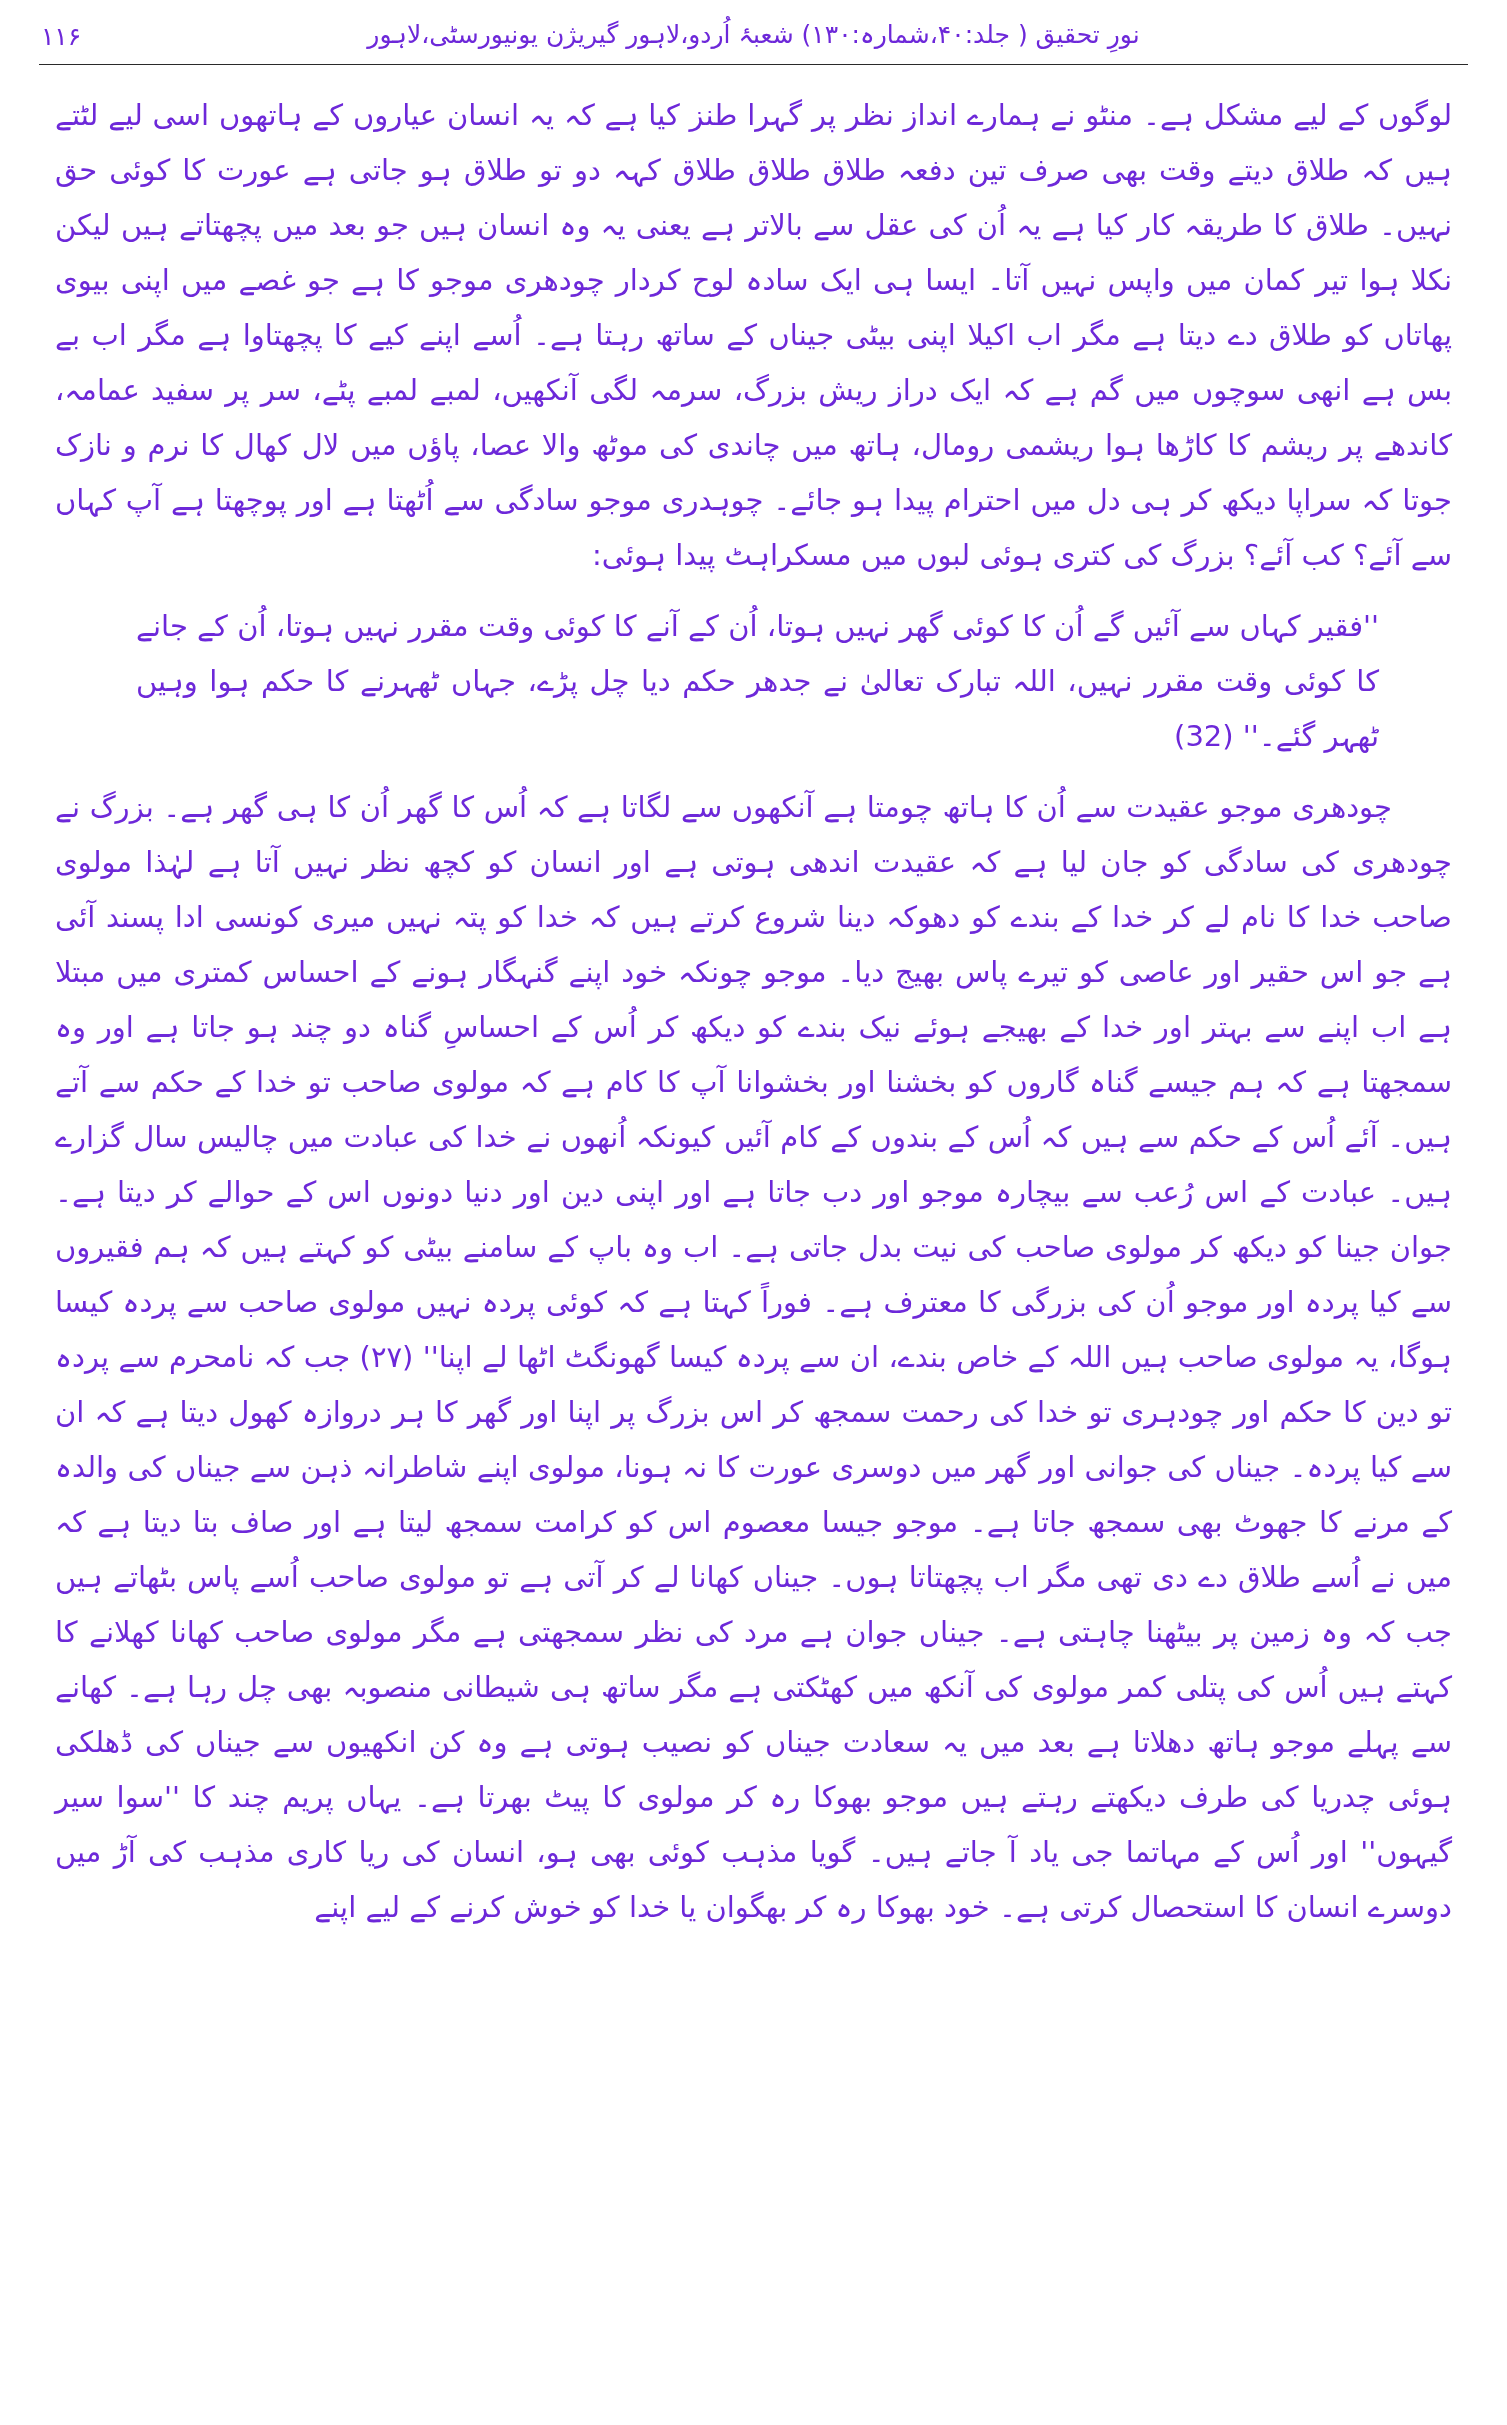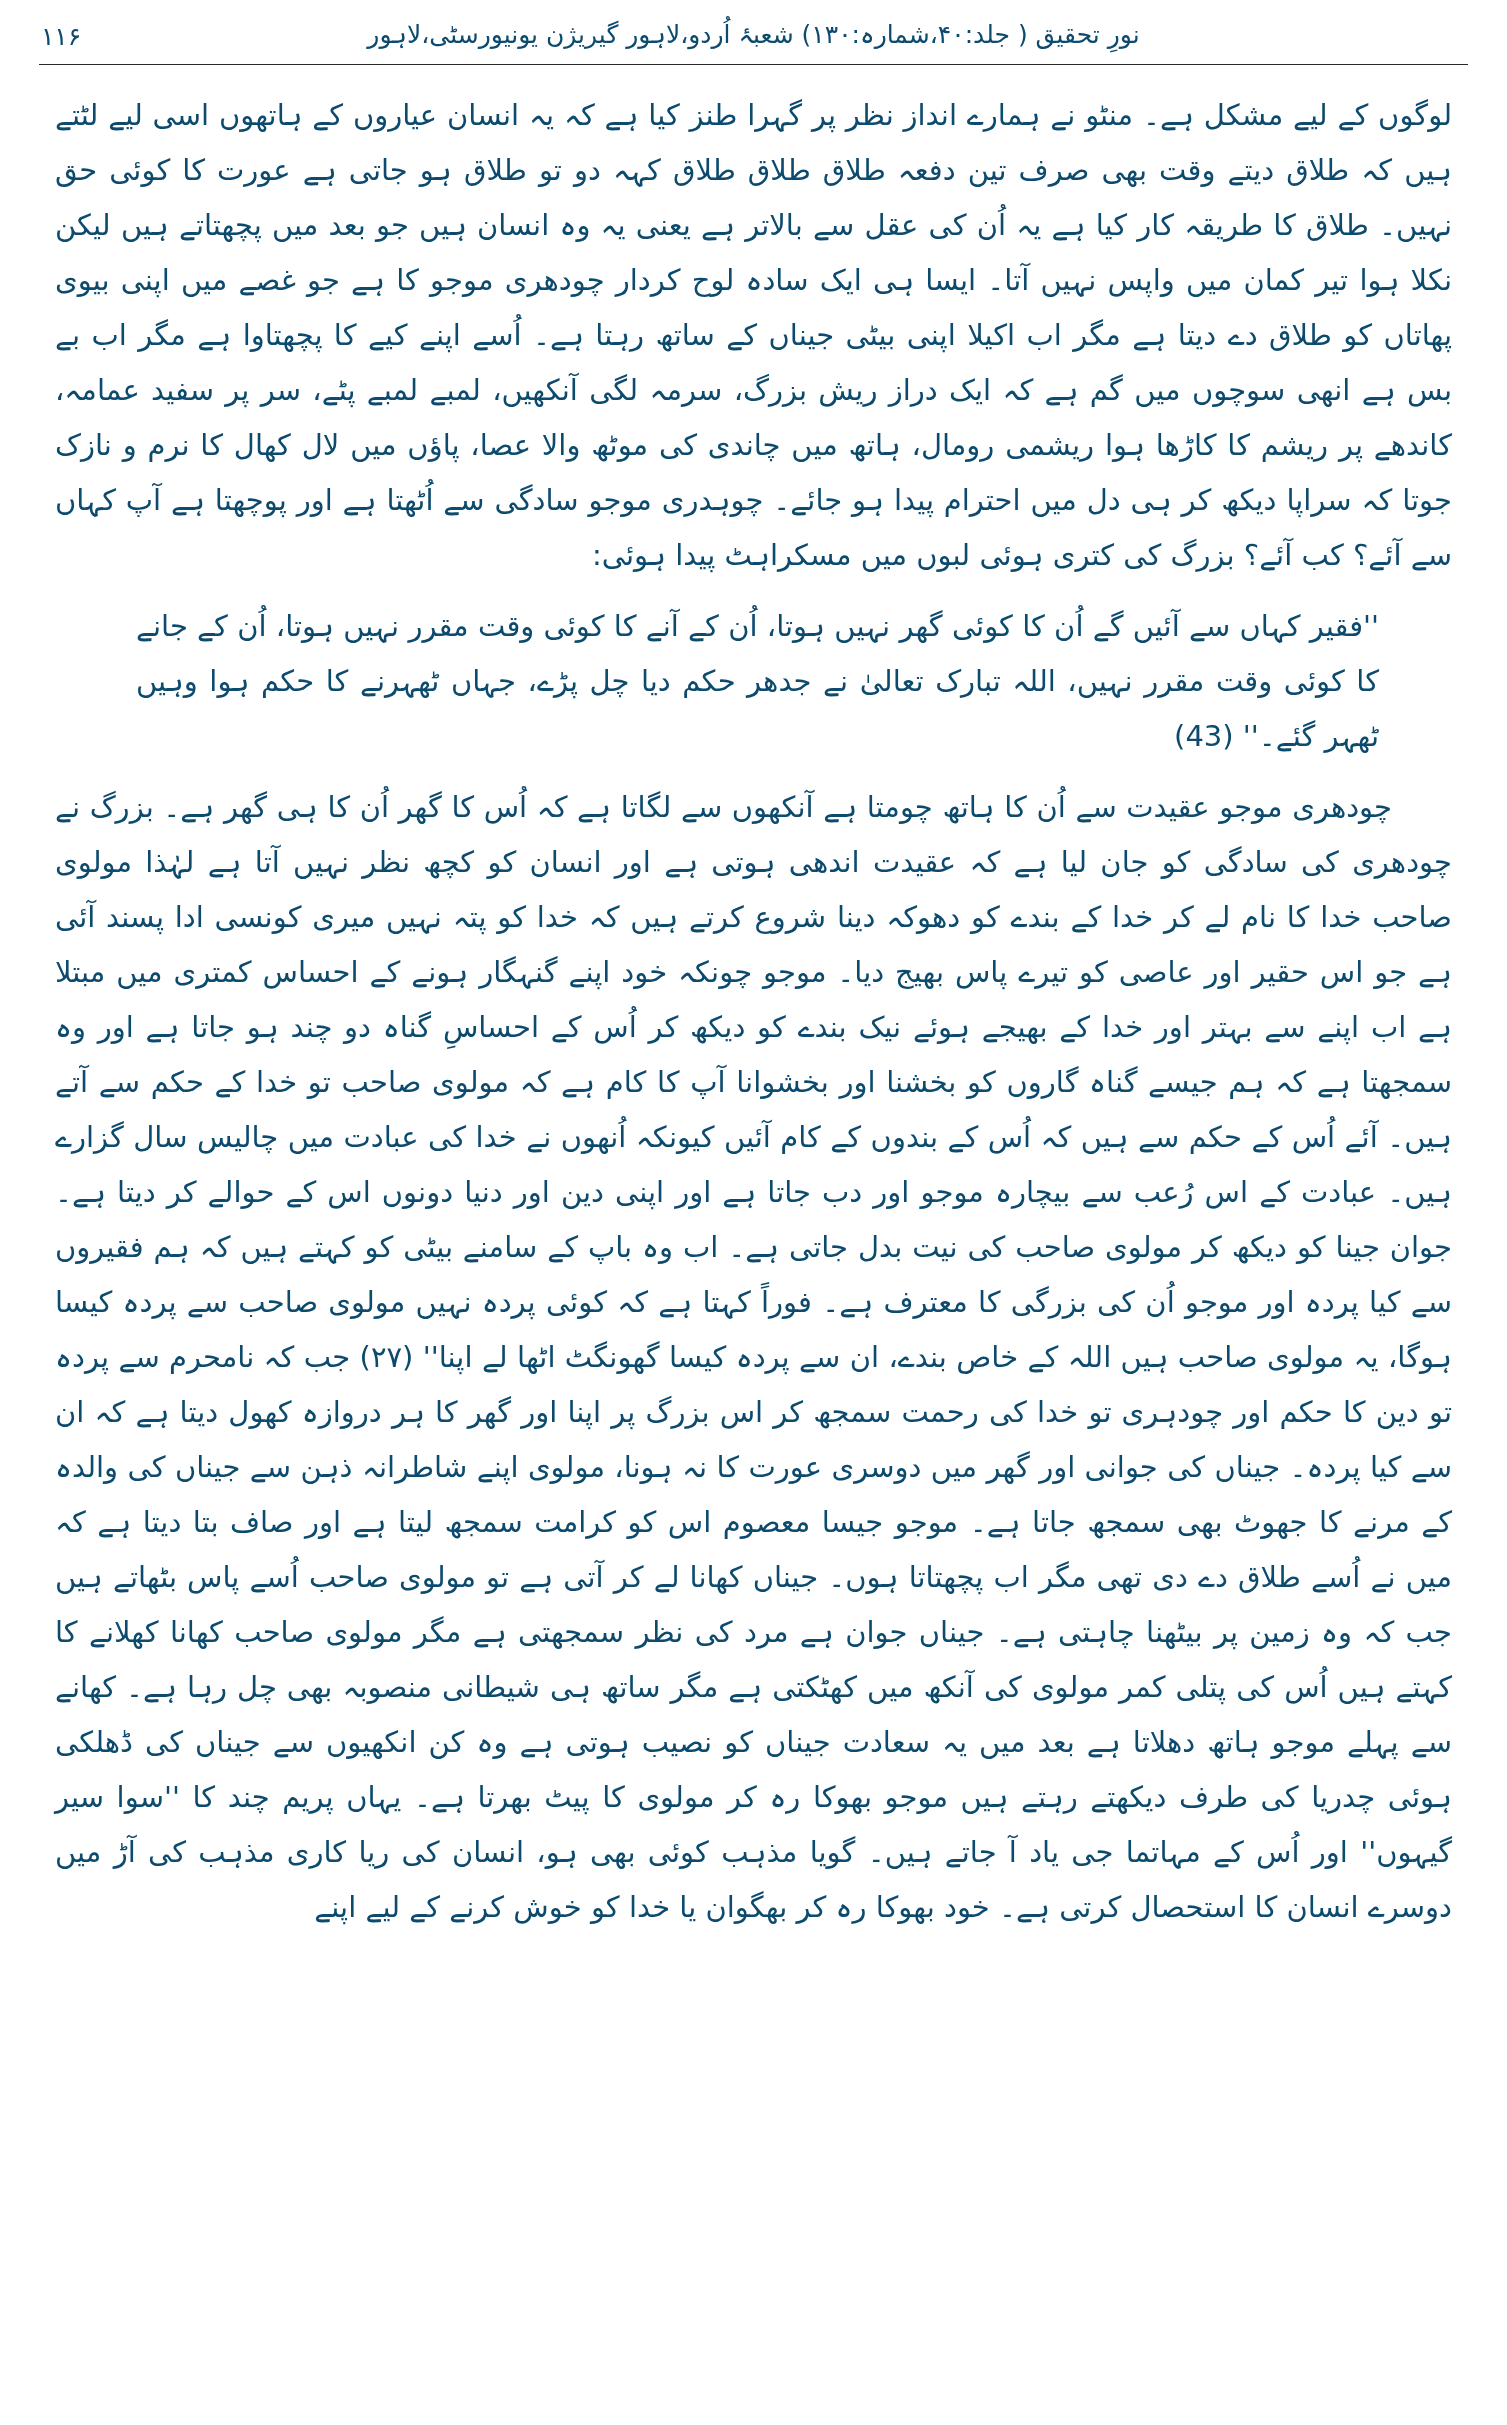--- a/index.html
+++ b/index.html
@@ -6,21 +6,21 @@
     margin: 0;
     padding: 0;
     background: #ffffff;
   }
   .page {
     position: relative;
     width: 1507px;
     height: 2426px;
     margin: 0 auto;
     background: #ffffff;
-    color: #0c4a6e;
+    color: #6d28d9;
     box-sizing: border-box;
     padding: 9.3px 39px 22.4px 39px;
     direction: rtl;
     font-family: "DejaVu Sans", sans-serif;
     overflow: hidden;
   }
   .page-header {
     position: relative;
     text-align: center;
     font-size: 25px;
@@ -63,20 +63,20 @@
     <span class="page-number">۱۱۶</span>
     <span class="journal-line">نورِ تحقیق ( جلد:۴۰،شمارہ:۱۳۰) شعبۂ اُردو،لاہور گیریژن یونیورسٹی،لاہور</span>
   </header>
 
   <hr class="header-rule">
 
   <main class="page-body">
 
     <p>لوگوں کے لیے مشکل ہے۔ منٹو نے ہمارے انداز نظر پر گہرا طنز کیا ہے کہ یہ انسان عیاروں کے ہاتھوں اسی لیے لٹتے ہیں کہ طلاق دیتے وقت بھی صرف تین دفعہ طلاق طلاق طلاق کہہ دو تو طلاق ہو جاتی ہے عورت کا کوئی حق نہیں۔ طلاق کا طریقہ کار کیا ہے یہ اُن کی عقل سے بالاتر ہے یعنی یہ وہ انسان ہیں جو بعد میں پچھتاتے ہیں لیکن نکلا ہوا تیر کمان میں واپس نہیں آتا۔ ایسا ہی ایک سادہ لوح کردار چودھری موجو کا ہے جو غصے میں اپنی بیوی پھاتاں کو طلاق دے دیتا ہے مگر اب اکیلا اپنی بیٹی جیناں کے ساتھ رہتا ہے۔ اُسے اپنے کیے کا پچھتاوا ہے مگر اب بے بس ہے انھی سوچوں میں گم ہے کہ ایک دراز ریش بزرگ، سرمہ لگی آنکھیں، لمبے لمبے پٹے، سر پر سفید عمامہ، کاندھے پر ریشم کا کاڑھا ہوا ریشمی رومال، ہاتھ میں چاندی کی موٹھ والا عصا، پاؤں میں لال کھال کا نرم و نازک جوتا کہ سراپا دیکھ کر ہی دل میں احترام پیدا ہو جائے۔ چوہدری موجو سادگی سے اُٹھتا ہے اور پوچھتا ہے آپ کہاں سے آئے؟ کب آئے؟ بزرگ کی کتری ہوئی لبوں میں مسکراہٹ پیدا ہوئی:</p>
 
-    <blockquote class="quotation">''فقیر کہاں سے آئیں گے اُن کا کوئی گھر نہیں ہوتا، اُن کے آنے کا کوئی وقت مقرر نہیں ہوتا، اُن کے جانے کا کوئی وقت مقرر نہیں، اللہ تبارک تعالیٰ نے جدھر حکم دیا چل پڑے، جہاں ٹھہرنے کا حکم ہوا وہیں ٹھہر گئے۔'' (43)</blockquote>
+    <blockquote class="quotation">''فقیر کہاں سے آئیں گے اُن کا کوئی گھر نہیں ہوتا، اُن کے آنے کا کوئی وقت مقرر نہیں ہوتا، اُن کے جانے کا کوئی وقت مقرر نہیں، اللہ تبارک تعالیٰ نے جدھر حکم دیا چل پڑے، جہاں ٹھہرنے کا حکم ہوا وہیں ٹھہر گئے۔'' (32)</blockquote>
 
     <p class="para-indent">چودھری موجو عقیدت سے اُن کا ہاتھ چومتا ہے آنکھوں سے لگاتا ہے کہ اُس کا گھر اُن کا ہی گھر ہے۔ بزرگ نے چودھری کی سادگی کو جان لیا ہے کہ عقیدت اندھی ہوتی ہے اور انسان کو کچھ نظر نہیں آتا ہے لہٰذا مولوی صاحب خدا کا نام لے کر خدا کے بندے کو دھوکہ دینا شروع کرتے ہیں کہ خدا کو پتہ نہیں میری کونسی ادا پسند آئی ہے جو اس حقیر اور عاصی کو تیرے پاس بھیج دیا۔ موجو چونکہ خود اپنے گنہگار ہونے کے احساس کمتری میں مبتلا ہے اب اپنے سے بہتر اور خدا کے بھیجے ہوئے نیک بندے کو دیکھ کر اُس کے احساسِ گناہ دو چند ہو جاتا ہے اور وہ سمجھتا ہے کہ ہم جیسے گناہ گاروں کو بخشنا اور بخشوانا آپ کا کام ہے کہ مولوی صاحب تو خدا کے حکم سے آتے ہیں۔ آئے اُس کے حکم سے ہیں کہ اُس کے بندوں کے کام آئیں کیونکہ اُنھوں نے خدا کی عبادت میں چالیس سال گزارے ہیں۔ عبادت کے اس رُعب سے بیچارہ موجو اور دب جاتا ہے اور اپنی دین اور دنیا دونوں اس کے حوالے کر دیتا ہے۔ جوان جینا کو دیکھ کر مولوی صاحب کی نیت بدل جاتی ہے۔ اب وہ باپ کے سامنے بیٹی کو کہتے ہیں کہ ہم فقیروں سے کیا پردہ اور موجو اُن کی بزرگی کا معترف ہے۔ فوراً کہتا ہے کہ کوئی پردہ نہیں مولوی صاحب سے پردہ کیسا ہوگا، یہ مولوی صاحب ہیں اللہ کے خاص بندے، ان سے پردہ کیسا گھونگٹ اٹھا لے اپنا'' (۲۷) جب کہ نامحرم سے پردہ تو دین کا حکم اور چودہری تو خدا کی رحمت سمجھ کر اس بزرگ پر اپنا اور گھر کا ہر دروازہ کھول دیتا ہے کہ ان سے کیا پردہ۔ جیناں کی جوانی اور گھر میں دوسری عورت کا نہ ہونا، مولوی اپنے شاطرانہ ذہن سے جیناں کی والدہ کے مرنے کا جھوٹ بھی سمجھ جاتا ہے۔ موجو جیسا معصوم اس کو کرامت سمجھ لیتا ہے اور صاف بتا دیتا ہے کہ میں نے اُسے طلاق دے دی تھی مگر اب پچھتاتا ہوں۔ جیناں کھانا لے کر آتی ہے تو مولوی صاحب اُسے پاس بٹھاتے ہیں جب کہ وہ زمین پر بیٹھنا چاہتی ہے۔ جیناں جوان ہے مرد کی نظر سمجھتی ہے مگر مولوی صاحب کھانا کھلانے کا کہتے ہیں اُس کی پتلی کمر مولوی کی آنکھ میں کھٹکتی ہے مگر ساتھ ہی شیطانی منصوبہ بھی چل رہا ہے۔ کھانے سے پہلے موجو ہاتھ دھلاتا ہے بعد میں یہ سعادت جیناں کو نصیب ہوتی ہے وہ کن انکھیوں سے جیناں کی ڈھلکی ہوئی چدریا کی طرف دیکھتے رہتے ہیں موجو بھوکا رہ کر مولوی کا پیٹ بھرتا ہے۔ یہاں پریم چند کا ''سوا سیر گیہوں'' اور اُس کے مہاتما جی یاد آ جاتے ہیں۔ گویا مذہب کوئی بھی ہو، انسان کی ریا کاری مذہب کی آڑ میں دوسرے انسان کا استحصال کرتی ہے۔ خود بھوکا رہ کر بھگوان یا خدا کو خوش کرنے کے لیے اپنے</p>
 
   </main>
 
 </div>
 
 
 </body></html>

